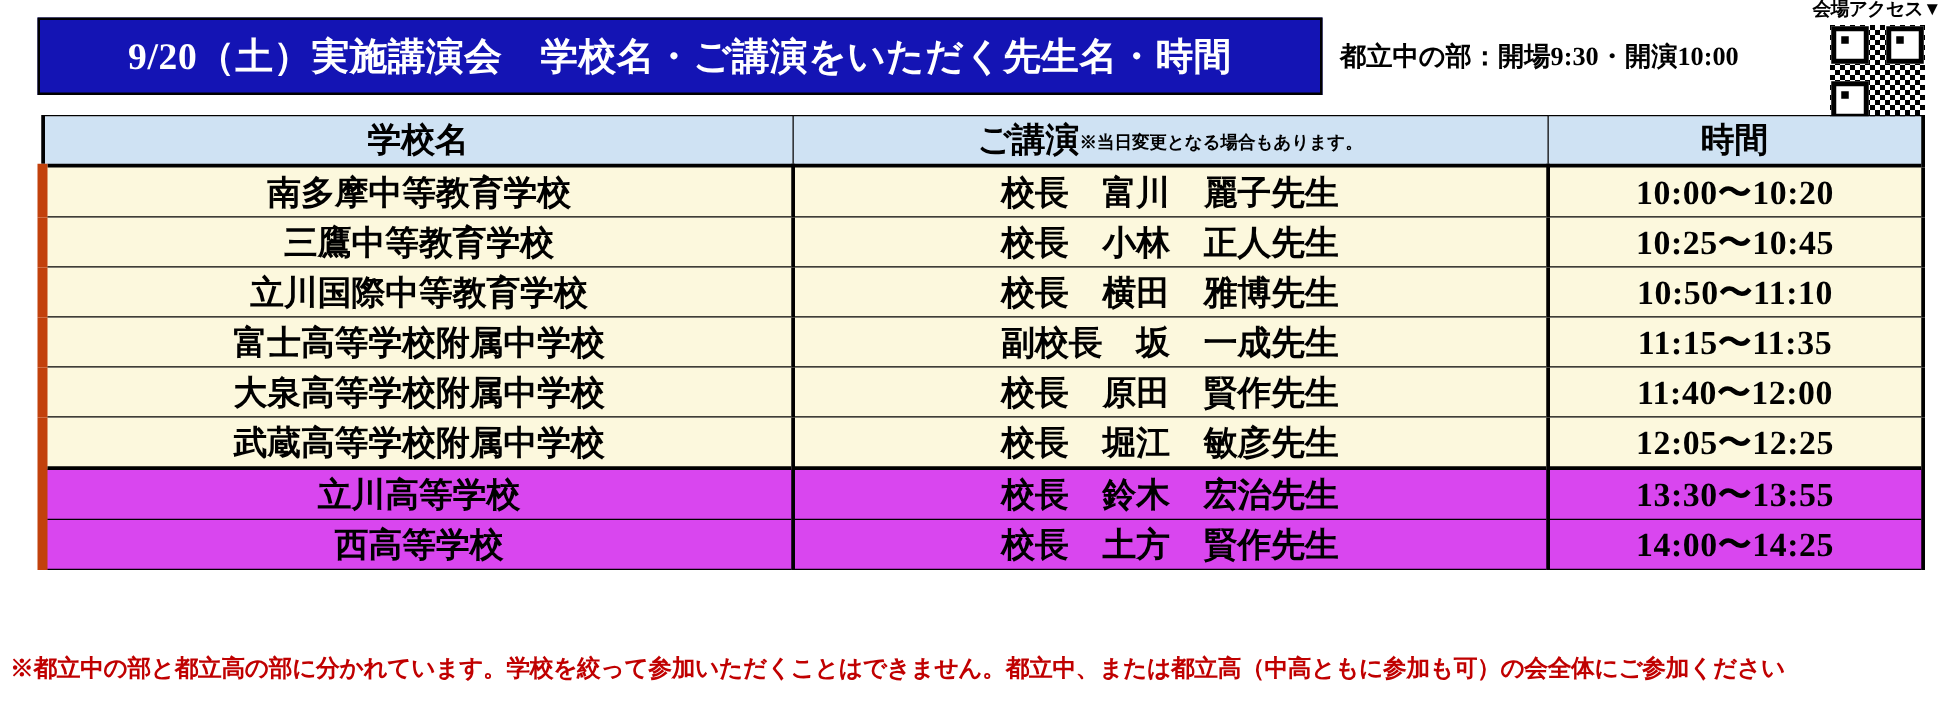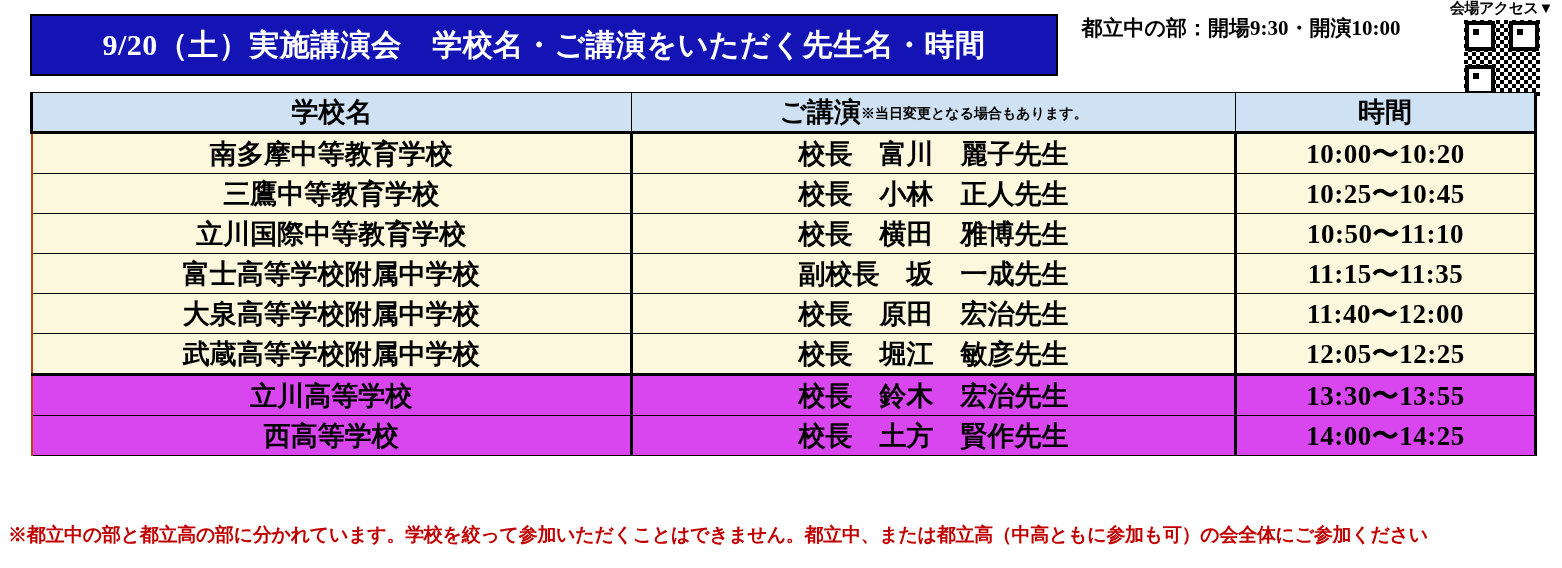--- a/index.html
+++ b/index.html
@@ -38,21 +38,21 @@
   }
   .header-banner-text {
     font-size: 30px;
     font-weight: bold;
     letter-spacing: 0.5px;
     white-space: nowrap;
   }
   .header-times {
     flex: 1 1 auto;
     display: flex;
-    flex-direction: row;
+    flex-direction: column;
     justify-content: center;
     padding-left: 14px;
     box-sizing: border-box;
   }
   .header-times .time-line {
     font-size: 21px;
     font-weight: bold;
     line-height: 1.35;
     white-space: nowrap;
   }
@@ -136,21 +136,21 @@
     vertical-align: 3px;
   }
 
   tbody td {
     height: 39px;
     font-size: 27px;
     font-weight: bold;
     border-top: 1px dotted #555;
     border-bottom: 1px dotted #555;
   }
-  tbody td.col-left  { border-left: 2px solid #c2410c; }
+  tbody td.col-left  { border-left: 8px solid #c2410c; }
   tbody td.col-right { border-right: 3px solid #000; }
   tbody td.col-school, tbody td.col-talk { border-right: 3px solid #000; }
 
   tbody tr.grp-chu td { background: #fcf8dd; }
   tbody tr.grp-kou td { background: #d946ef; }
 
   tbody tr.first-of-group td { border-top: 3px solid #000; }
   tbody tr.last-row td { border-bottom: 3px solid #000; }
 
   td.col-time { font-family: "Liberation Serif", serif; letter-spacing: 0.5px; }
@@ -220,21 +220,21 @@
       <td class="col-talk">校長　横田　雅博先生</td>
       <td class="col-right col-time">10:50〜11:10</td>
     </tr>
     <tr class="grp-chu">
       <td class="col-left col-school">富士高等学校附属中学校</td>
       <td class="col-talk">副校長　坂　一成先生</td>
       <td class="col-right col-time">11:15〜11:35</td>
     </tr>
     <tr class="grp-chu">
       <td class="col-left col-school">大泉高等学校附属中学校</td>
-      <td class="col-talk">校長　原田　宏治先生</td>
+      <td class="col-talk">校長　原田　賢作先生</td>
       <td class="col-right col-time">11:40〜12:00</td>
     </tr>
     <tr class="grp-chu">
       <td class="col-left col-school">武蔵高等学校附属中学校</td>
       <td class="col-talk">校長　堀江　敏彦先生</td>
       <td class="col-right col-time">12:05〜12:25</td>
     </tr>
     <tr class="grp-kou first-of-group">
       <td class="col-left col-school">立川高等学校</td>
       <td class="col-talk">校長　鈴木　宏治先生</td>

